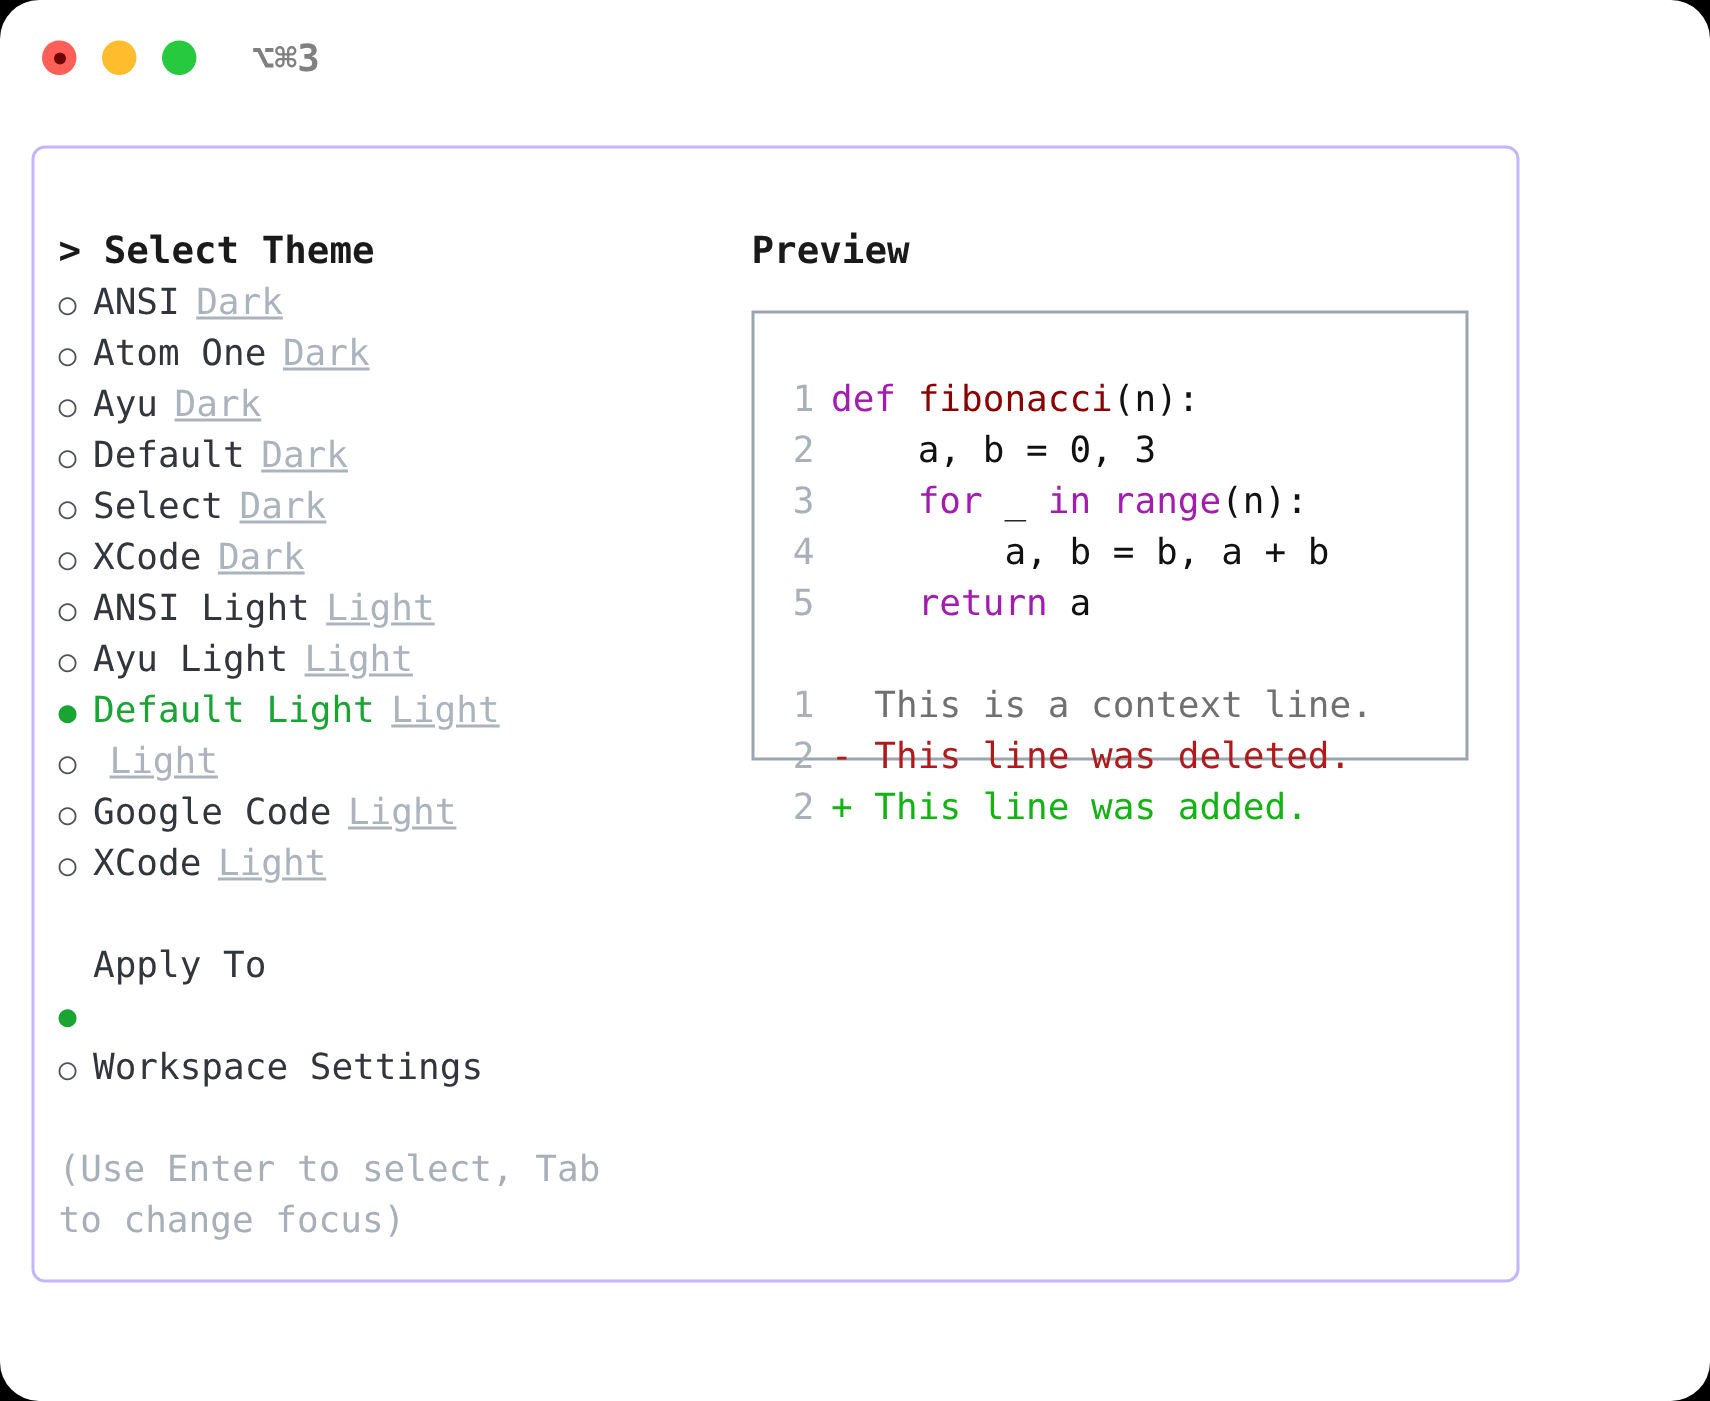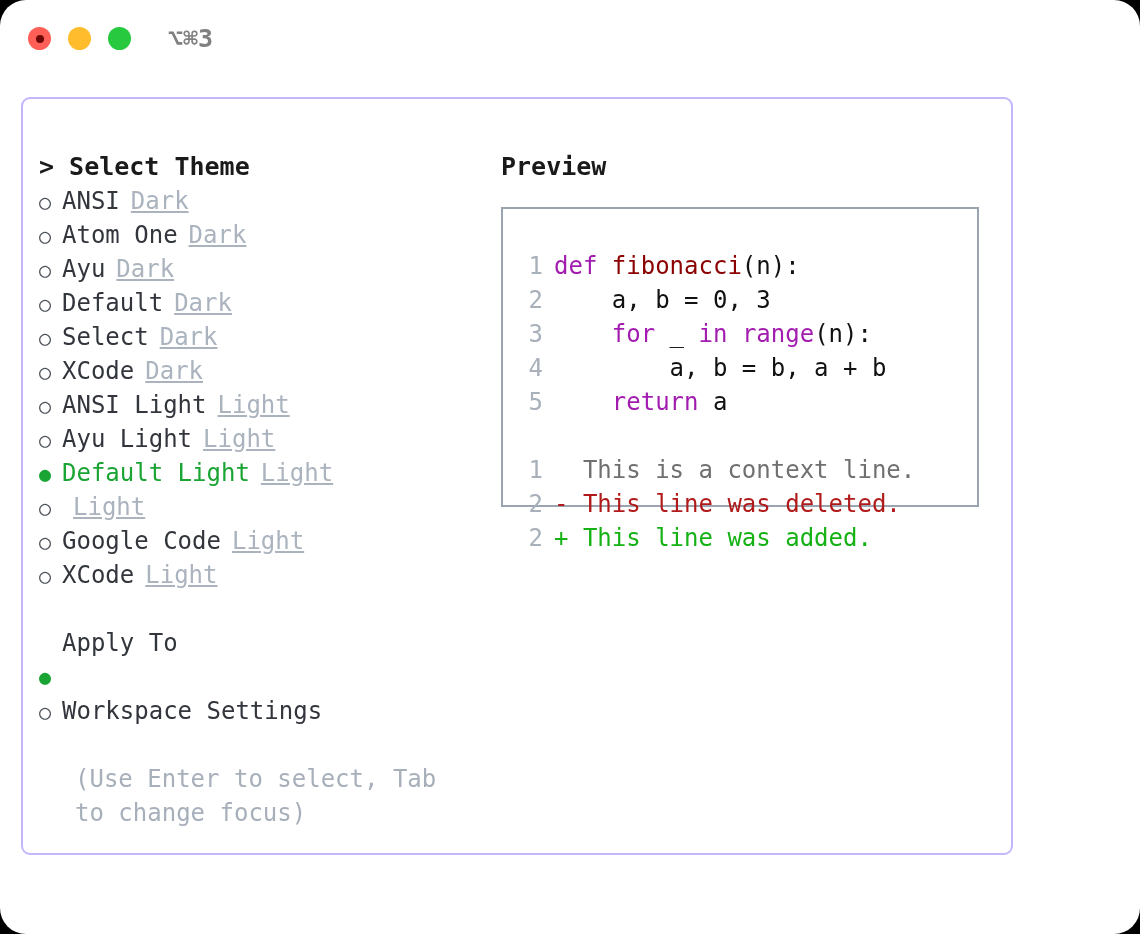--- a/index.html
+++ b/index.html
@@ -136,21 +136,20 @@
 
   .spacer-row { height: 34px; }
 
   #help-text {
     margin-top: 34px;
     font-size: 24px;
     line-height: 34px;
     color: #a7afba;
     width: 400px;
     white-space: pre-wrap;
-    margin-left: 36px;
   }
 
   
   #preview-box {
     position: absolute;
     left: 478px;
     top: 108px;
     width: 478px;
     height: 300px;
     border: 2px solid #9aa5b1;

